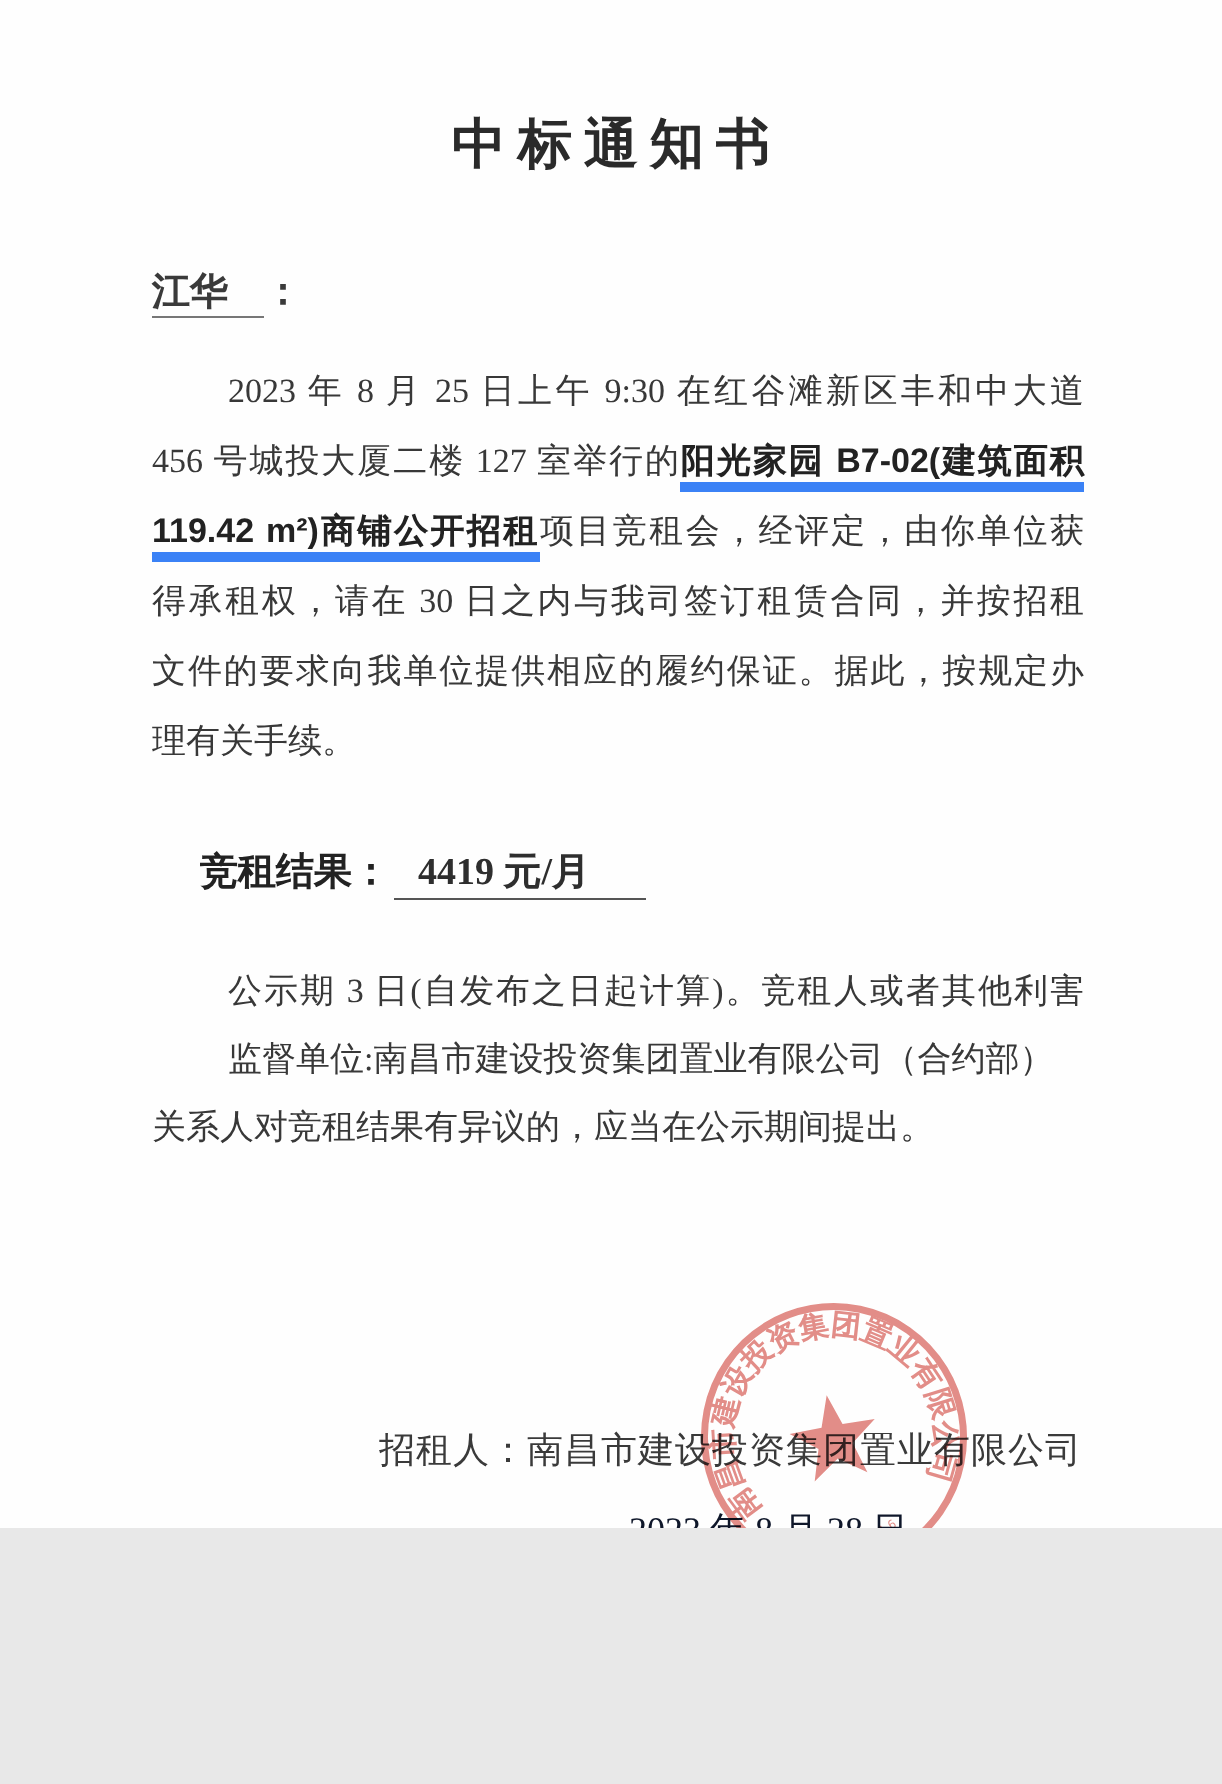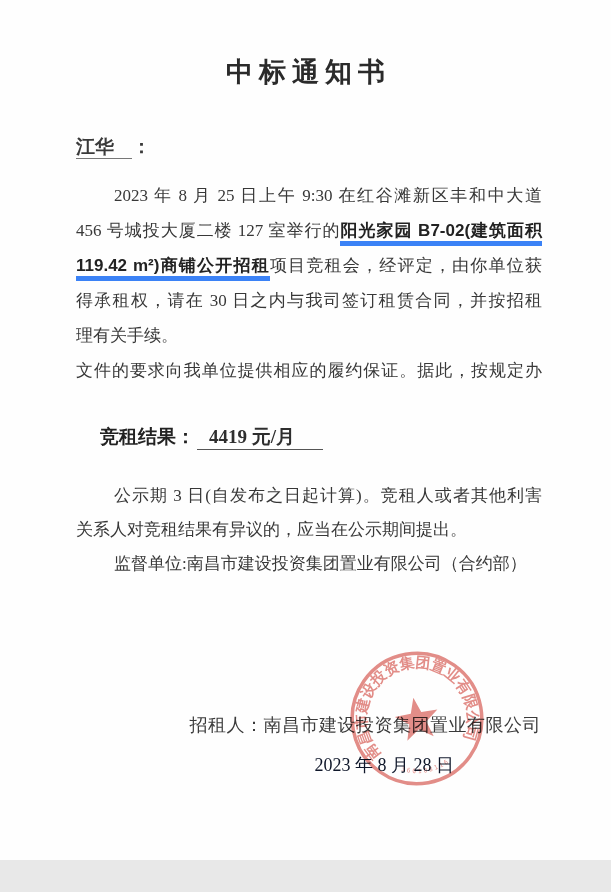--- a/index.html
+++ b/index.html
@@ -1,18 +1,18 @@
 <!DOCTYPE html>
 <html><head>
 <meta charset="utf-8">
 <style>
   html,body{margin:0;padding:0;background:#e8e8e8;}
   .page{
     position:relative;
-    width:611px;height:860px;
+    width:611px;height:764px;
     margin:0 auto;
     background:#fefefe;
     overflow:hidden;
     font-family:"Liberation Serif","DejaVu Serif",serif;
     color:#333;
   }
   .title{
     position:absolute;top:52px;left:0;right:0;
     margin:0;
     text-align:center;
@@ -77,32 +77,32 @@
 
   <div class="salutation">
     <span class="sal-name">江华</span><span>：</span>
   </div>
 
   <div class="para para1">
     <div class="line j indent">2023 年 8 月 25 日上午 9:30 在红谷滩新区丰和中大道</div>
     <div class="line j"><span>456 号城投大厦二楼 127 室举行的</span><span class="bu">阳光家园 B7-02(建筑面积</span></div>
     <div class="line j"><span class="bu">119.42 m²)商铺公开招租</span><span>项目竞租会，经评定，由你单位获</span></div>
     <div class="line j">得承租权，请在 30 日之内与我司签订租赁合同，并按招租</div>
+    <div class="line j">文件的要求向我单位提供相应的履约保证。据此，按规定办</div>
     <div class="line">理有关手续。</div>
-    <div class="line j">文件的要求向我单位提供相应的履约保证。据此，按规定办</div>
   </div>
 
   <div class="result">
     <span class="result-label">竞租结果：</span><span class="result-value">4419 元/月</span>
   </div>
 
   <div class="para para2">
     <div class="line j indent">公示期 3 日(自发布之日起计算)。竞租人或者其他利害</div>
+    <div class="line indent">监督单位:南昌市建设投资集团置业有限公司（合约部）</div>
     <div class="line">关系人对竞租结果有异议的，应当在公示期间提出。</div>
-    <div class="line indent">监督单位:南昌市建设投资集团置业有限公司（合约部）</div>
   </div>
 
   <div class="lessor">招租人：南昌市建设投资集团置业有限公司</div>
   <div class="sign-date">2023 年 8 月 28 日</div>
 
   <svg class="seal" viewBox="0 0 160 160" preserveAspectRatio="none" aria-hidden="true">
     <defs>
       <path id="sealArc" d="M 32.5,113.3 A 58,58 0 1 1 127.5,113.3" fill="none"></path>
       <path id="sealNumArc" d="M 49,133.7 A 62,62 0 0 0 111,133.7" fill="none"></path>
     </defs>

